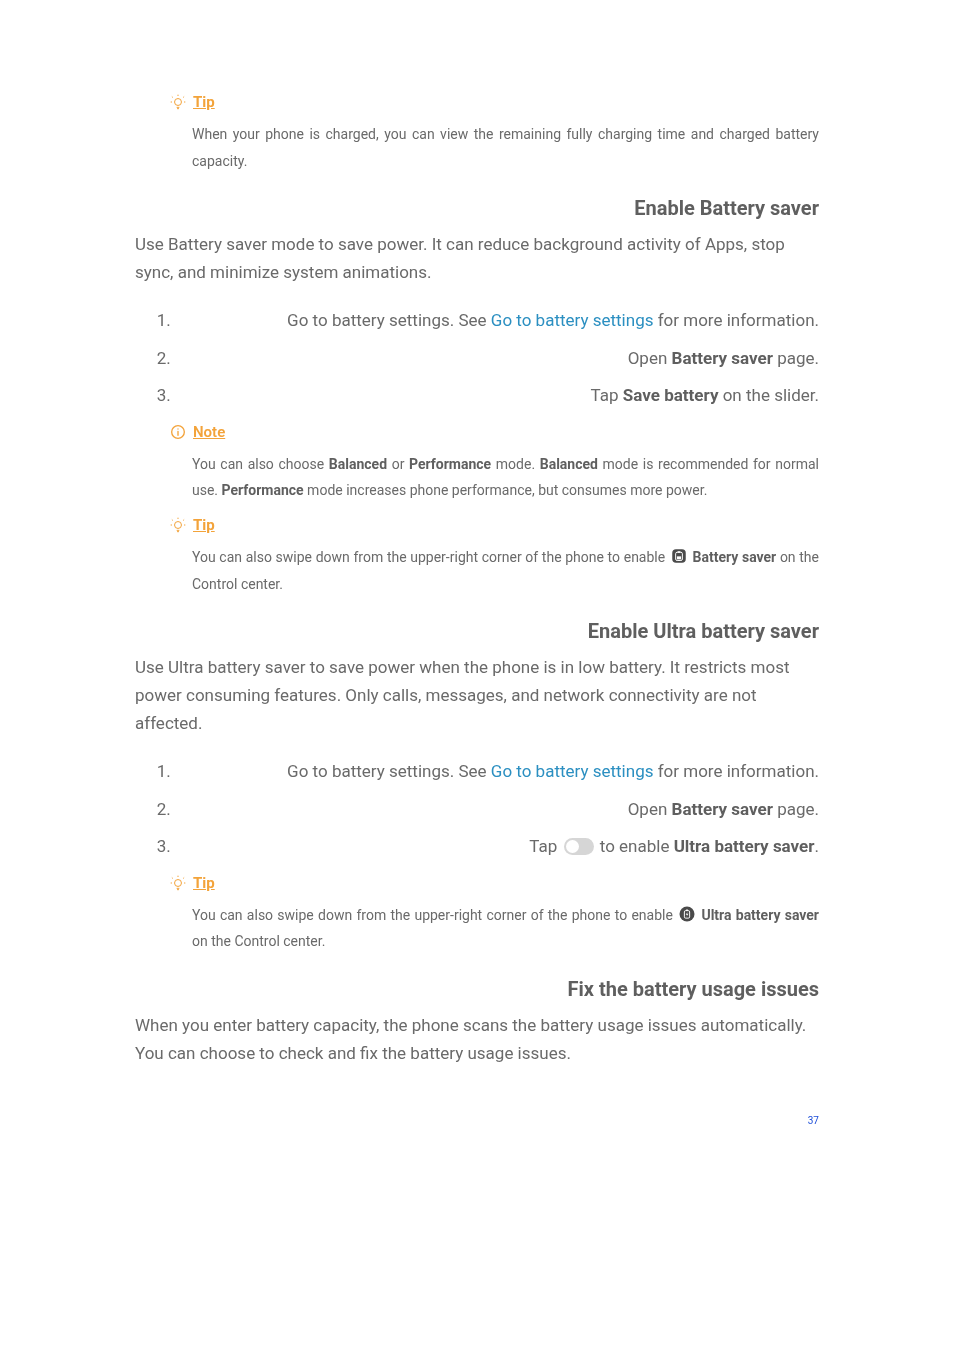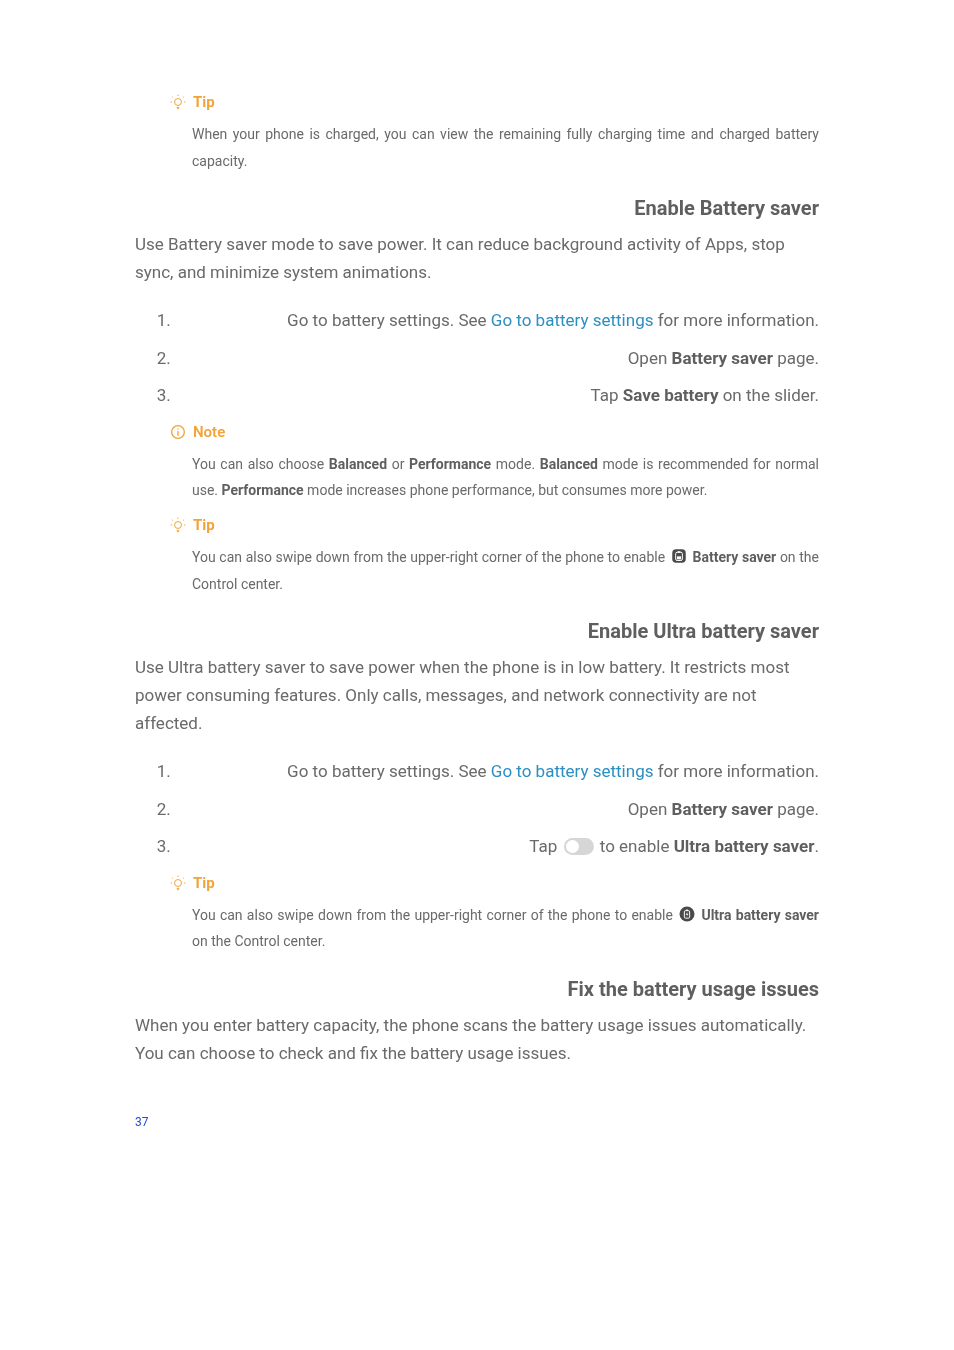--- a/index.html
+++ b/index.html
@@ -21,20 +21,21 @@
     }
     .callout-header {
       display: flex;
       align-items: center;
       gap: 7px;
       margin-bottom: 10px;
     }
     .callout-label {
       font-weight: 700;
       font-size: 15px;
+      text-decoration: underline;
     }
     .tip-label { color: #f3a33a; }
     .note-label {
       color: #f3a33a;
       font-weight: 600;
     }
     .callout-body {
       font-size: 14px;
       color: #6a6a6a;
       line-height: 1.9;
@@ -102,22 +103,22 @@
     }
     .toggle-off::after {
       content: "";
       position: absolute;
       width: 13px; height: 13px;
       background: #fff;
       border-radius: 50%;
       top: 2px; left: 2px;
     }
     .page-number {
-      text-align: left;
-      font-size: 12px;
+      text-align: right;
+      font-size: 10px;
       color: #1d4ed8;
       margin-top: 48px;
     }
   </style>
 </head>
 <body>
 
 <div class="page">
 
   <div class="callout">

